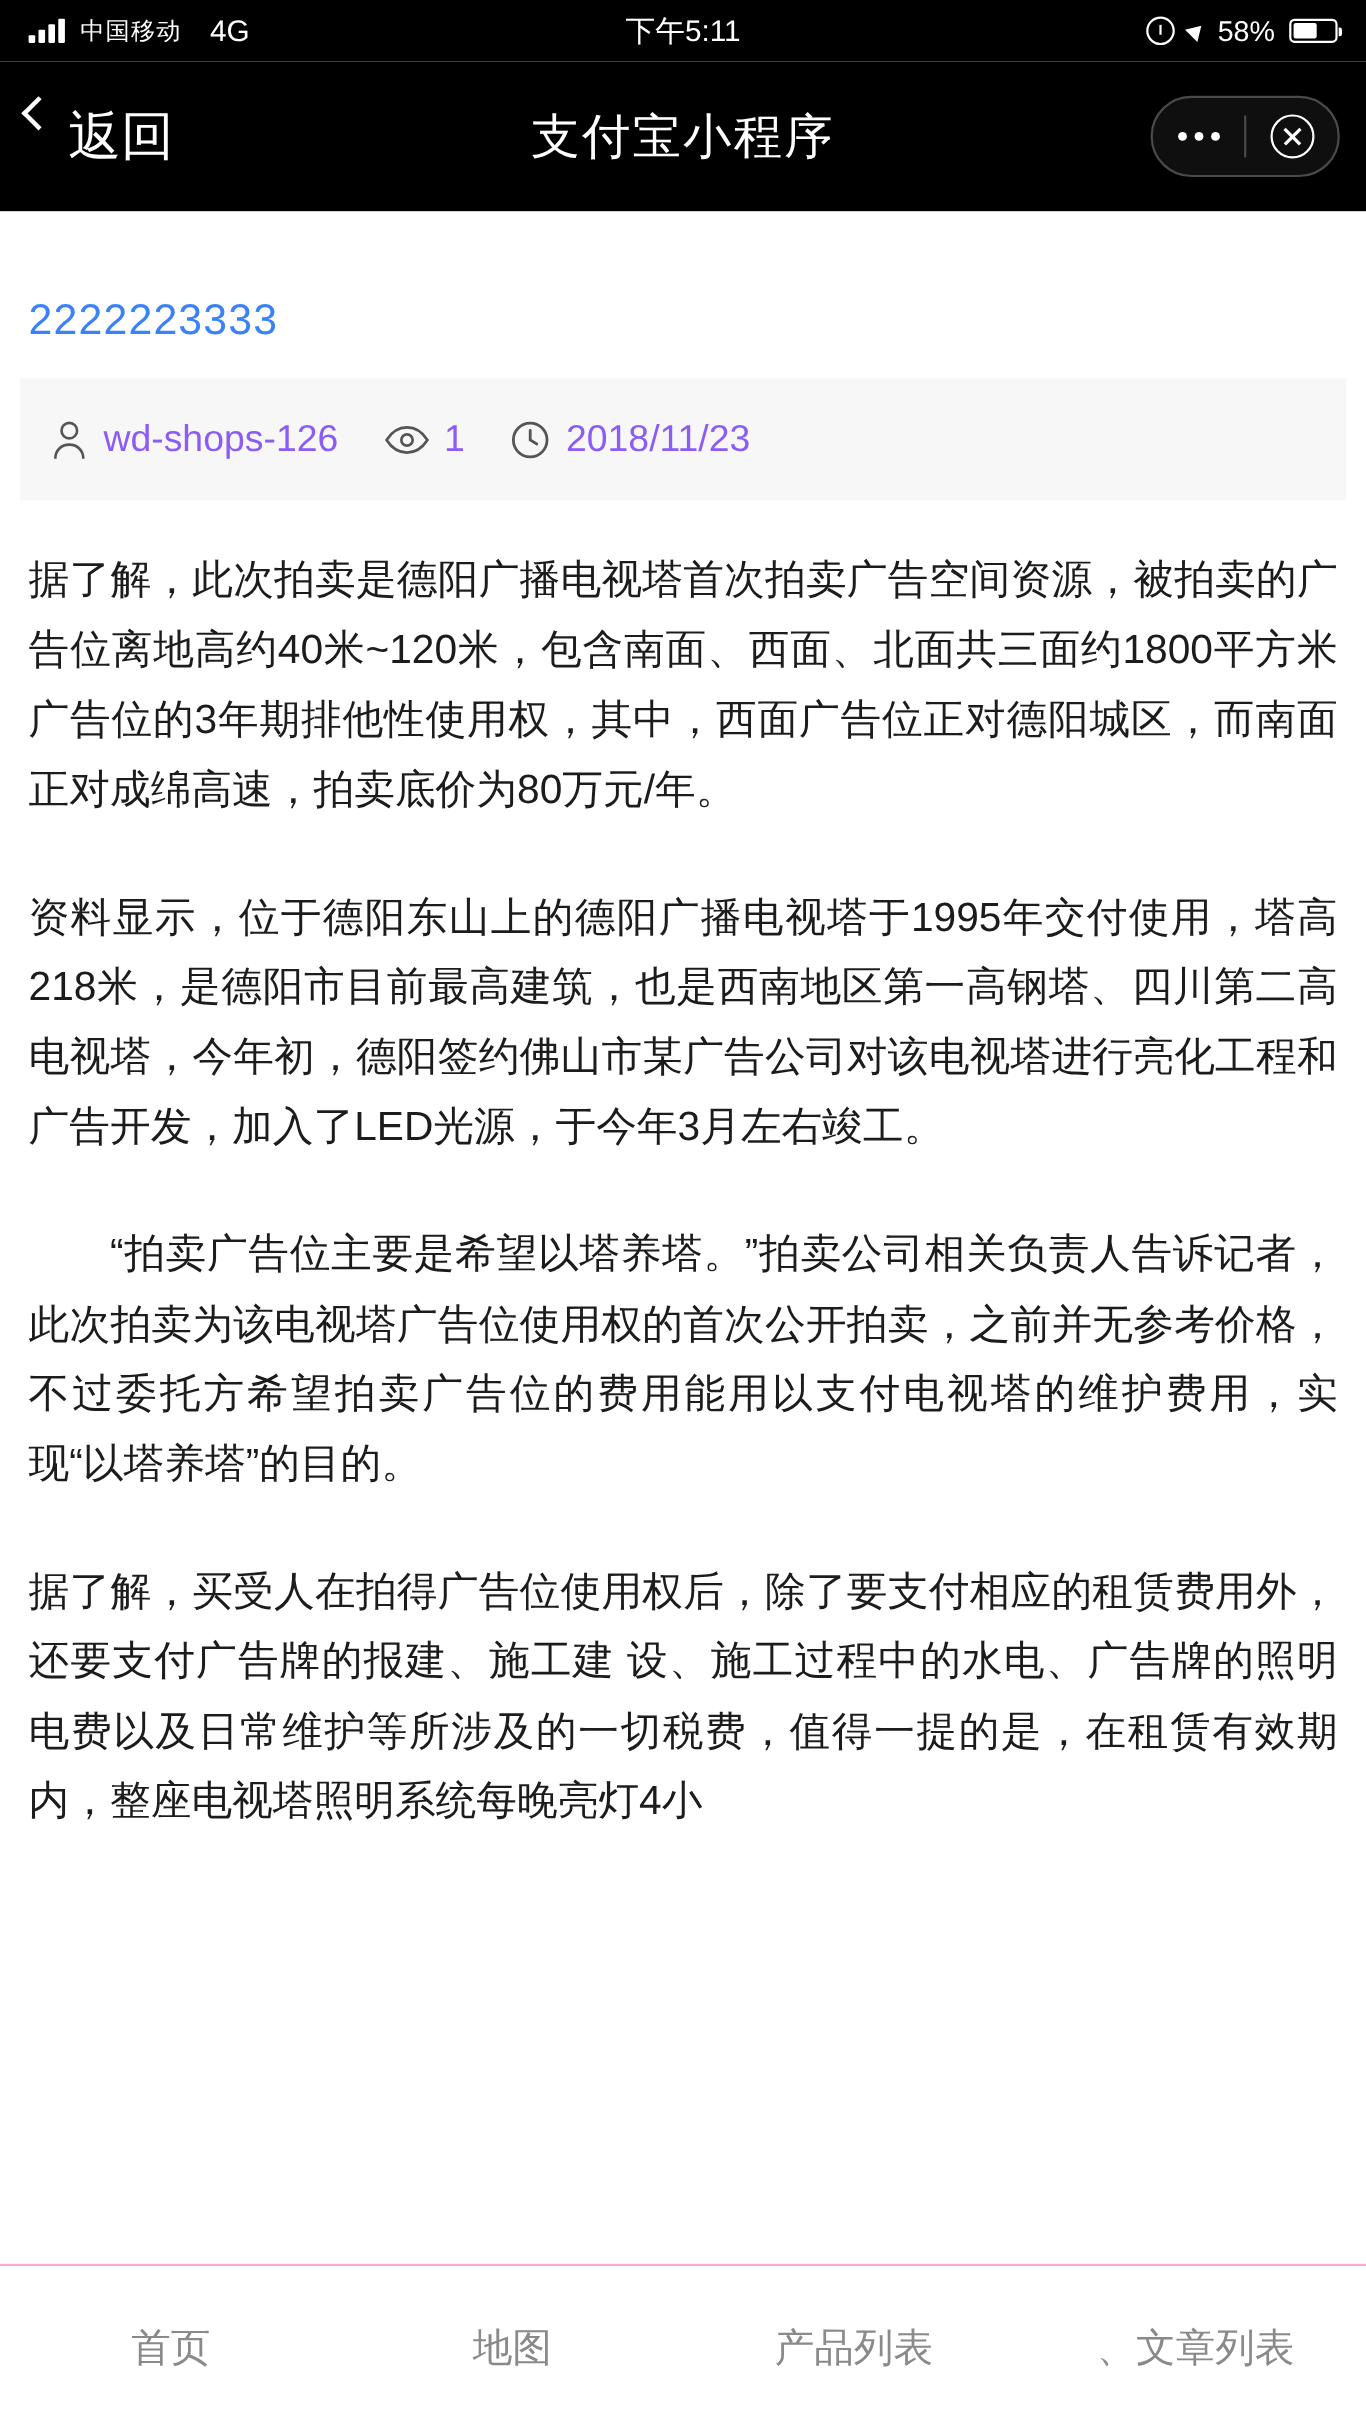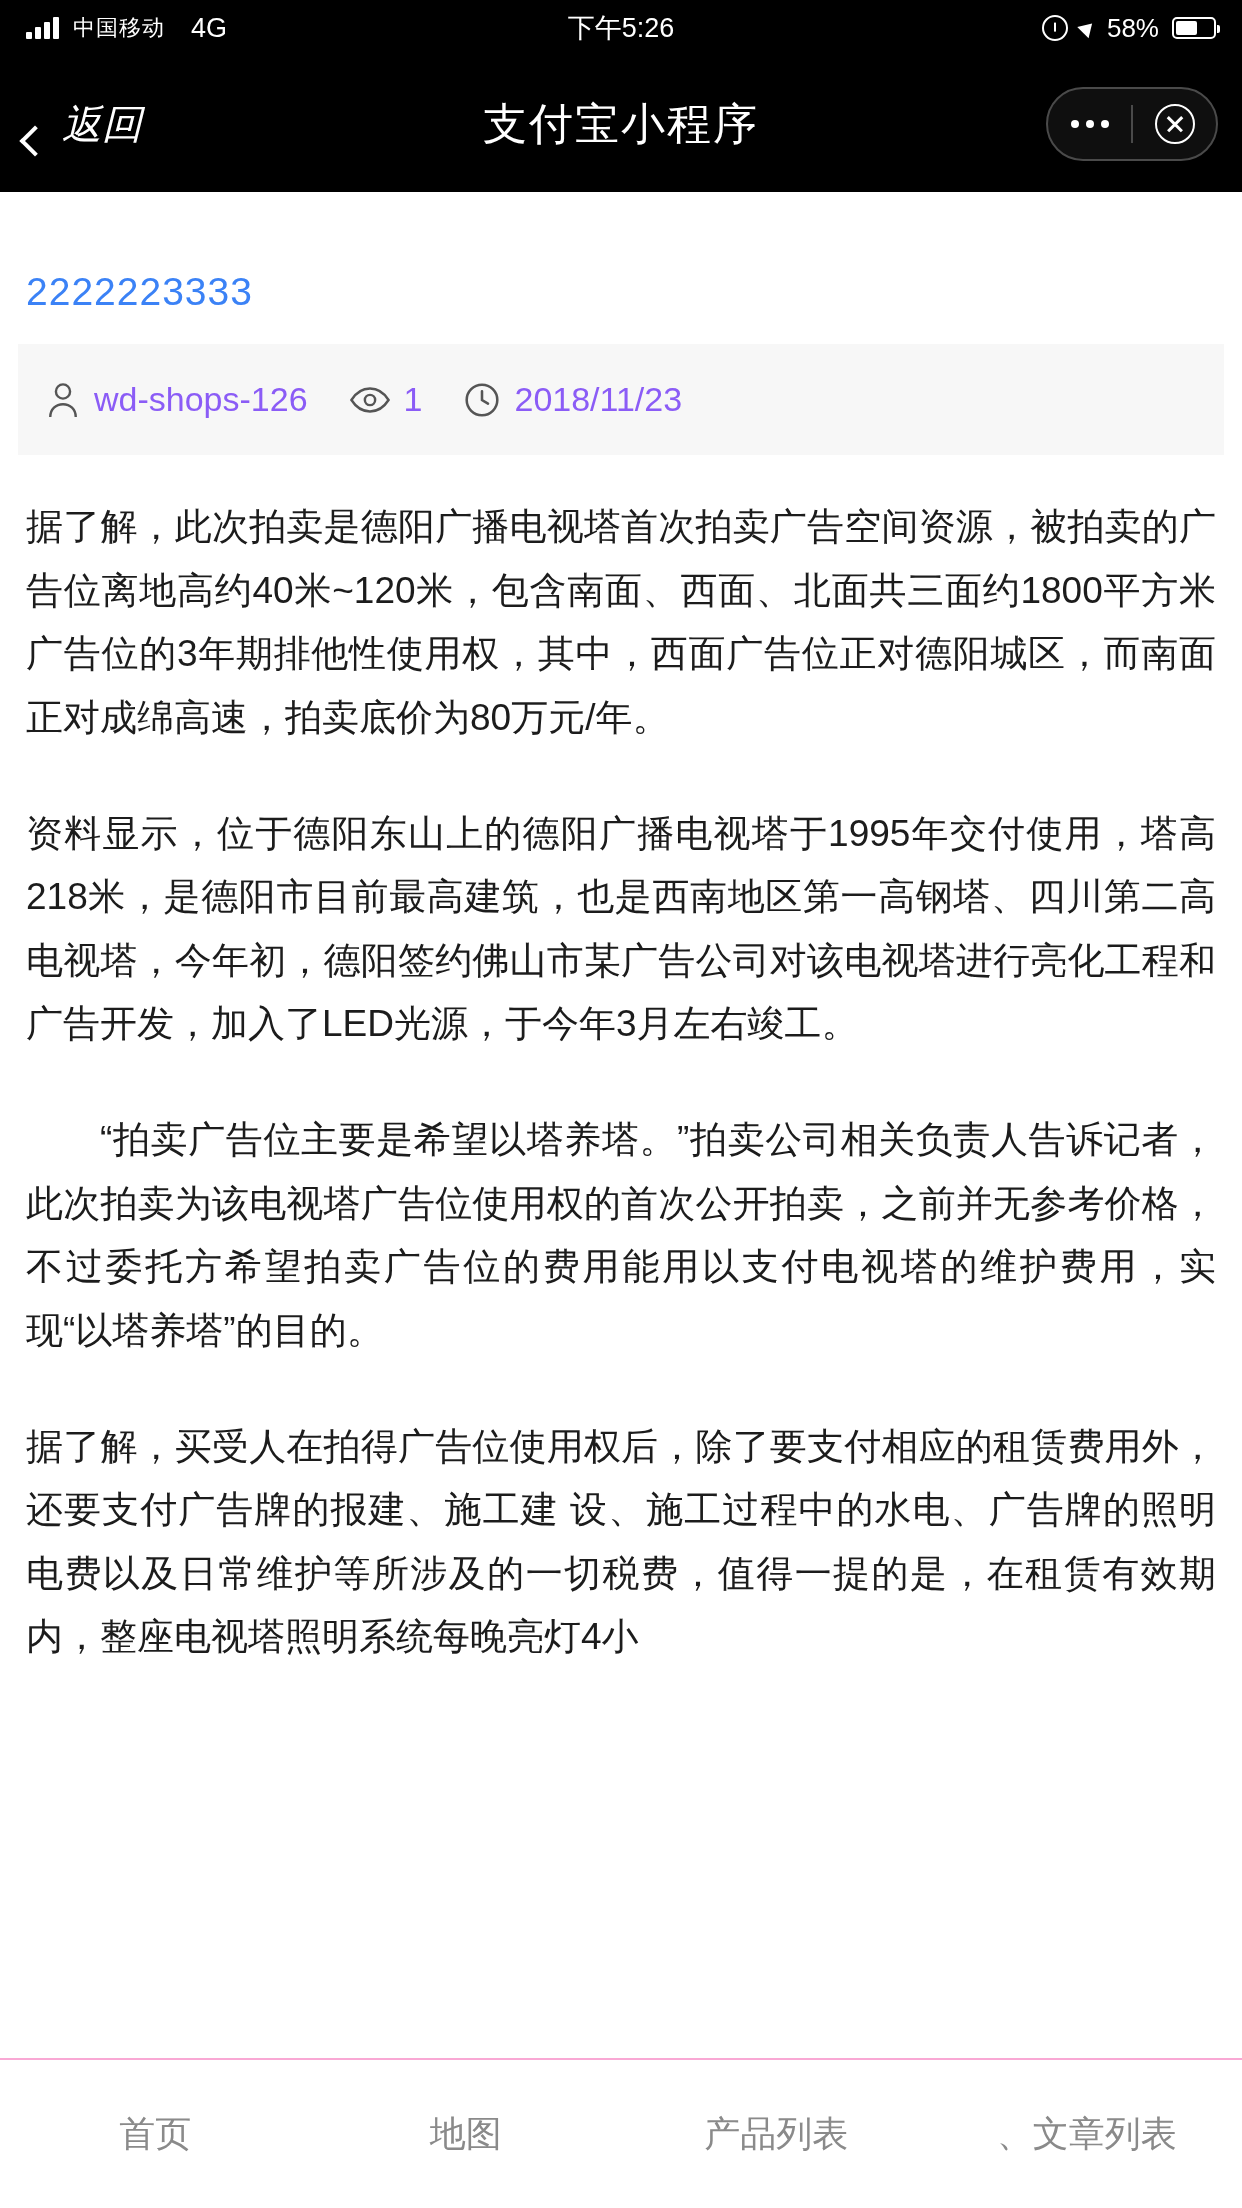--- a/index.html
+++ b/index.html
@@ -88,25 +88,24 @@
     height: 136px;
     background: #000;
     color: #fff;
     display: flex;
     align-items: center;
     position: relative;
     padding: 0 24px;
   }
   .nav-back {
     display: flex;
-    align-items: flex-end;
+    align-items: flex-start;
     gap: 12px;
-    font-size: 40px;
+    font-size: 48px;
     z-index: 2;
-    font-style: italic;
   }
   .chev {
     width: 22px; height: 22px;
     border-left: 4px solid #fff;
     border-bottom: 4px solid #fff;
     transform: rotate(45deg);
     margin-right: 4px;
   }
   .nav-title {
     position: absolute;
@@ -226,21 +225,21 @@
   <div class="sb-left">
     <span class="signal">
         <i></i>
         <i></i>
         <i></i>
         <i></i>
       </span>
     <span class="carrier">中国移动</span>
     <span class="netmode">4G</span>
   </div>
-  <div class="sb-center">下午5:26</div>
+  <div class="sb-center">下午5:11</div>
   <div class="sb-right">
     <span class="lock-ic"></span>
     <span class="loc-ic"></span>
     <span>58%</span>
     <span class="battery">
         <span style="width:58%"></span>
       </span>
   </div>
 </div>
 

